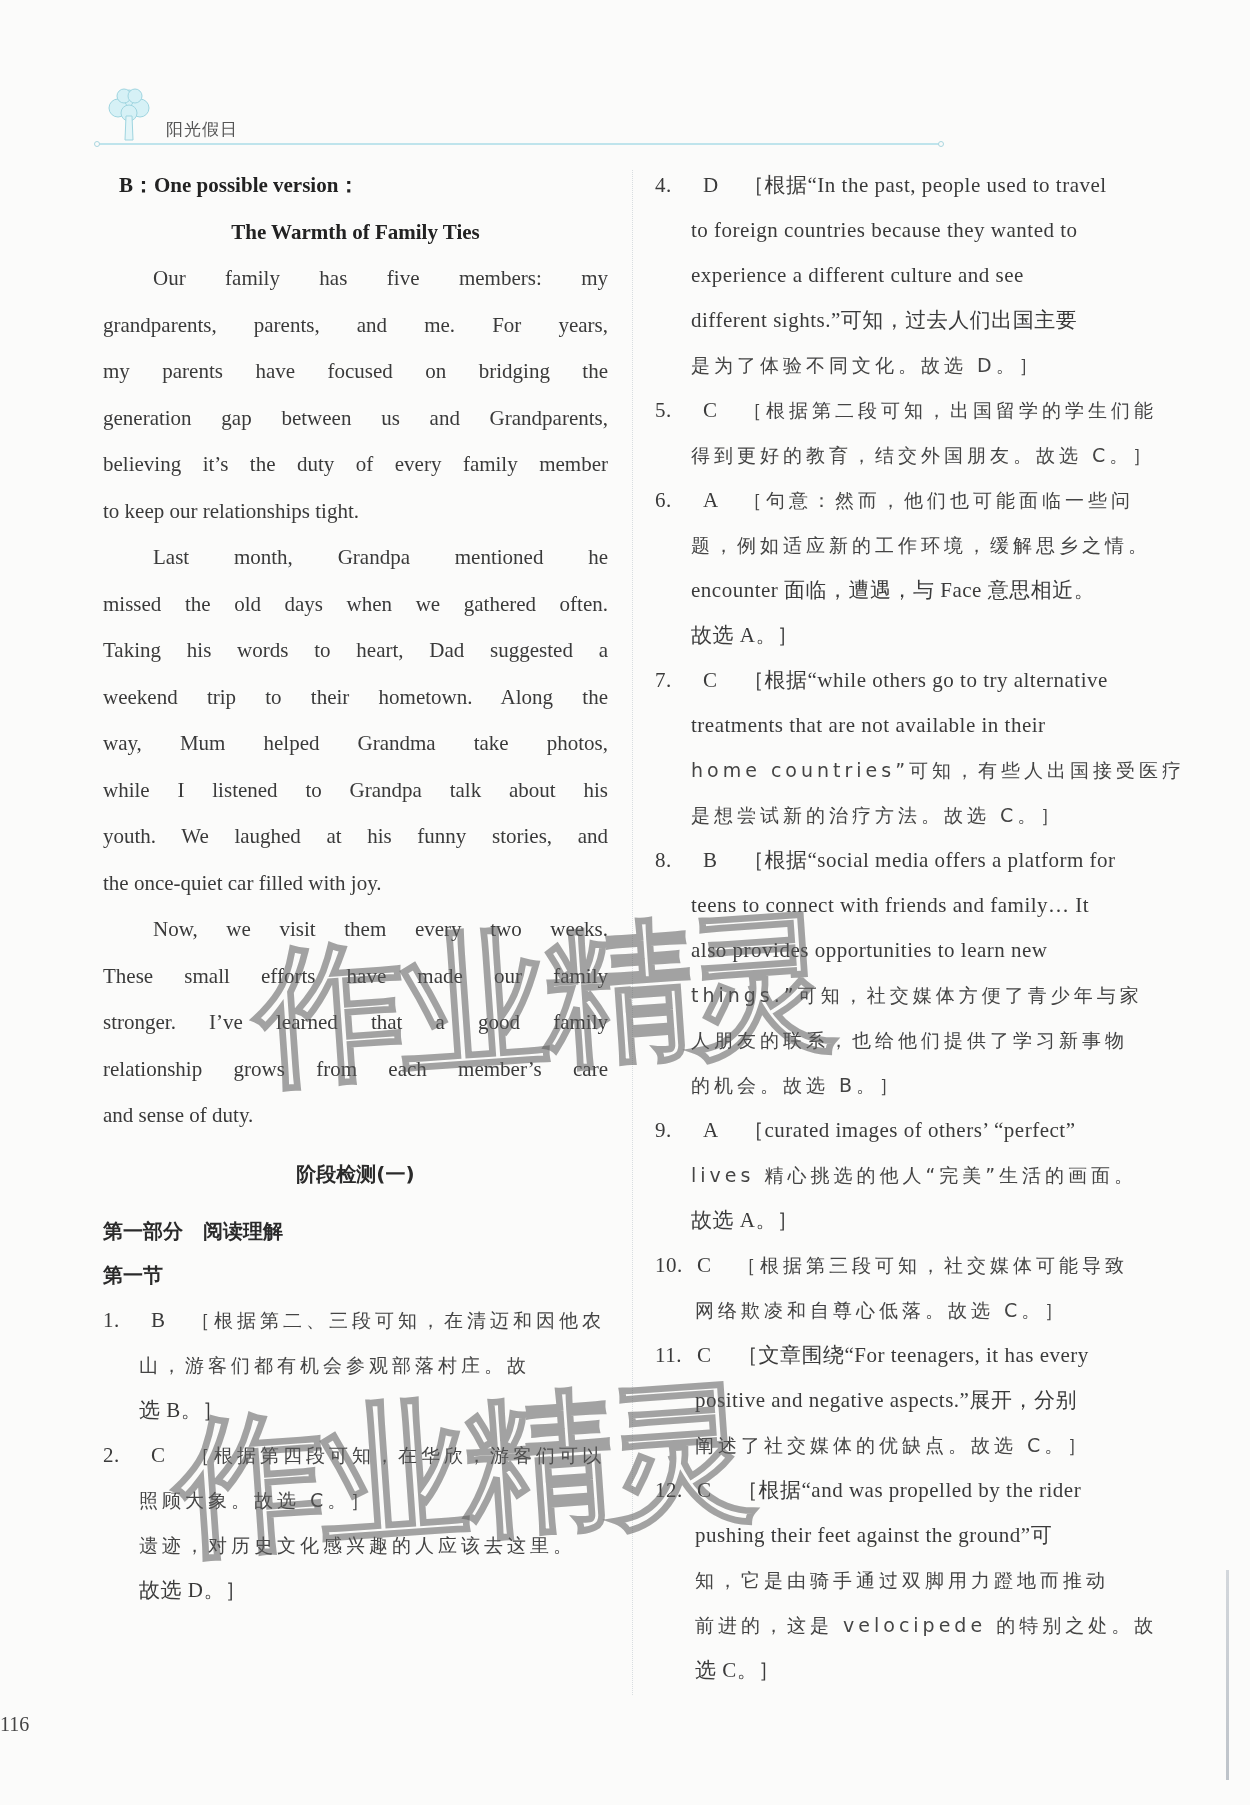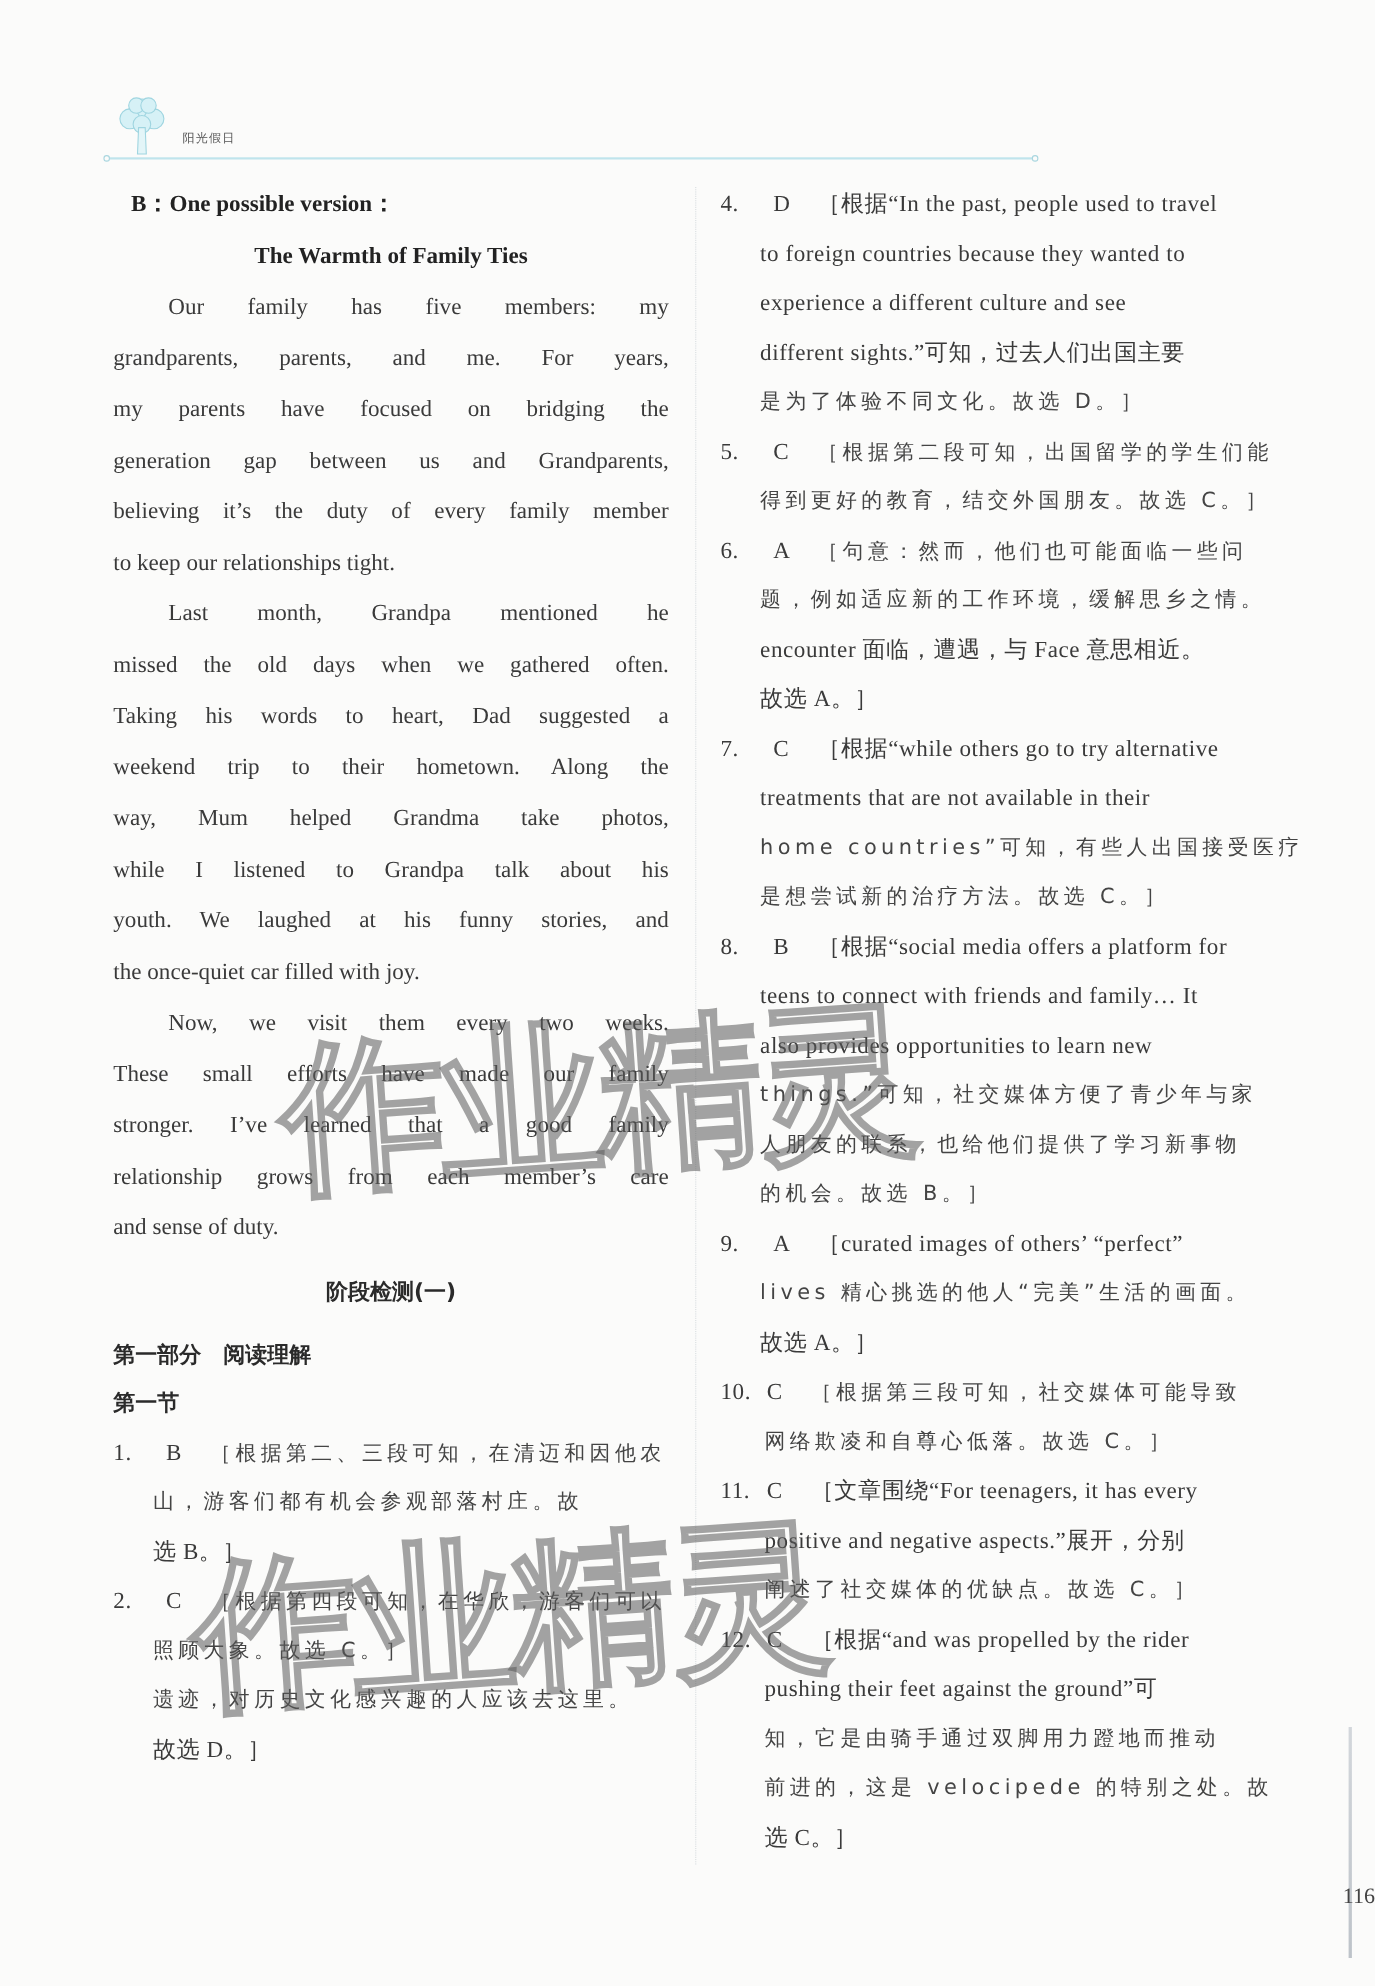--- a/index.html
+++ b/index.html
@@ -4,21 +4,21 @@
 <style>
   html, body { margin: 0; padding: 0; }
   body {
     width: 1250px; height: 1805px; background: #fbfbfa; position: relative; overflow: hidden;
     font-family: "Liberation Serif", "DejaVu Serif", serif; color: #3a3a3a;
   }
   .header { position: absolute; left: 98px; top: 86px; width: 842px; height: 60px; }
   .tree-icon { position: absolute; left: 6px; top: 0; width: 50px; height: 56px; }
   .header-title {
     position: absolute; left: 68px; top: 32px; font-family: "DejaVu Sans", sans-serif;
-    font-size: 11px; color: #555; letter-spacing: 1px;
+    font-size: 17px; color: #555; letter-spacing: 1px;
   }
   .header-rule {
     position: absolute; left: 0; top: 57px; width: 842px; height: 2px;
     background: #bfe4ec;
   }
   .header-rule::before, .header-rule::after {
     content: ""; position: absolute; top: -2px; width: 4px; height: 4px; border: 1px solid #a9d6df;
     border-radius: 50%; background: #fbfbfa;
   }
   .header-rule::before { left: -4px; }
@@ -38,21 +38,21 @@
   .title-center { text-align: center; font-weight: bold; color: #222; font-size: 21px; }
   .cn-head { font-family: "DejaVu Sans", sans-serif; font-weight: bold; font-size: 20px; color: #2a2a2a; }
   .section-center { text-align: center; font-family: "DejaVu Sans", sans-serif; font-weight: bold; font-size: 20px; color: #2a2a2a; margin-top: 12px; margin-bottom: 12px; }
   .item-first { display: block; white-space: nowrap; height: 45px; }
   .item-cont { display: block; white-space: nowrap; height: 45px; padding-left: 36px; }
   .item-cont.wide { padding-left: 30px; }
   .qnum { display: inline-block; min-width: 48px; }
   .qnum.two { min-width: 42px; }
   .bracket-text { font-family: "DejaVu Sans", sans-serif; font-size: 19px; letter-spacing: 4px; color: #444; }
   .en { font-family: "Liberation Serif", serif; font-size: 21px; letter-spacing: 0.5px; color: #3a3a3a; }
-  .page-number { position: absolute; left: 0; width: 1250px; top: 1713px; text-align: right; font-size: 20px; color: #444; }
+  .page-number { position: absolute; left: 0; width: 1250px; top: 1713px; text-align: left; font-size: 20px; color: #444; }
   .watermark {
     position: absolute; font-family: "DejaVu Sans", sans-serif; font-weight: bold; font-size: 150px;
     color: transparent; -webkit-text-stroke: 2px rgba(90,90,90,0.55); letter-spacing: -6px;
     transform: rotate(-4deg); white-space: nowrap; pointer-events: none;
   }
   .wm1 { left: 255px; top: 900px; }
   .wm2 { left: 175px; top: 1370px; }
   .edge-mark { position: absolute; left: 1226px; top: 1570px; width: 3px; height: 210px; background: linear-gradient(#c9ced4, #aeb5bd); opacity: 0.8; }
 </style>
 </head>

